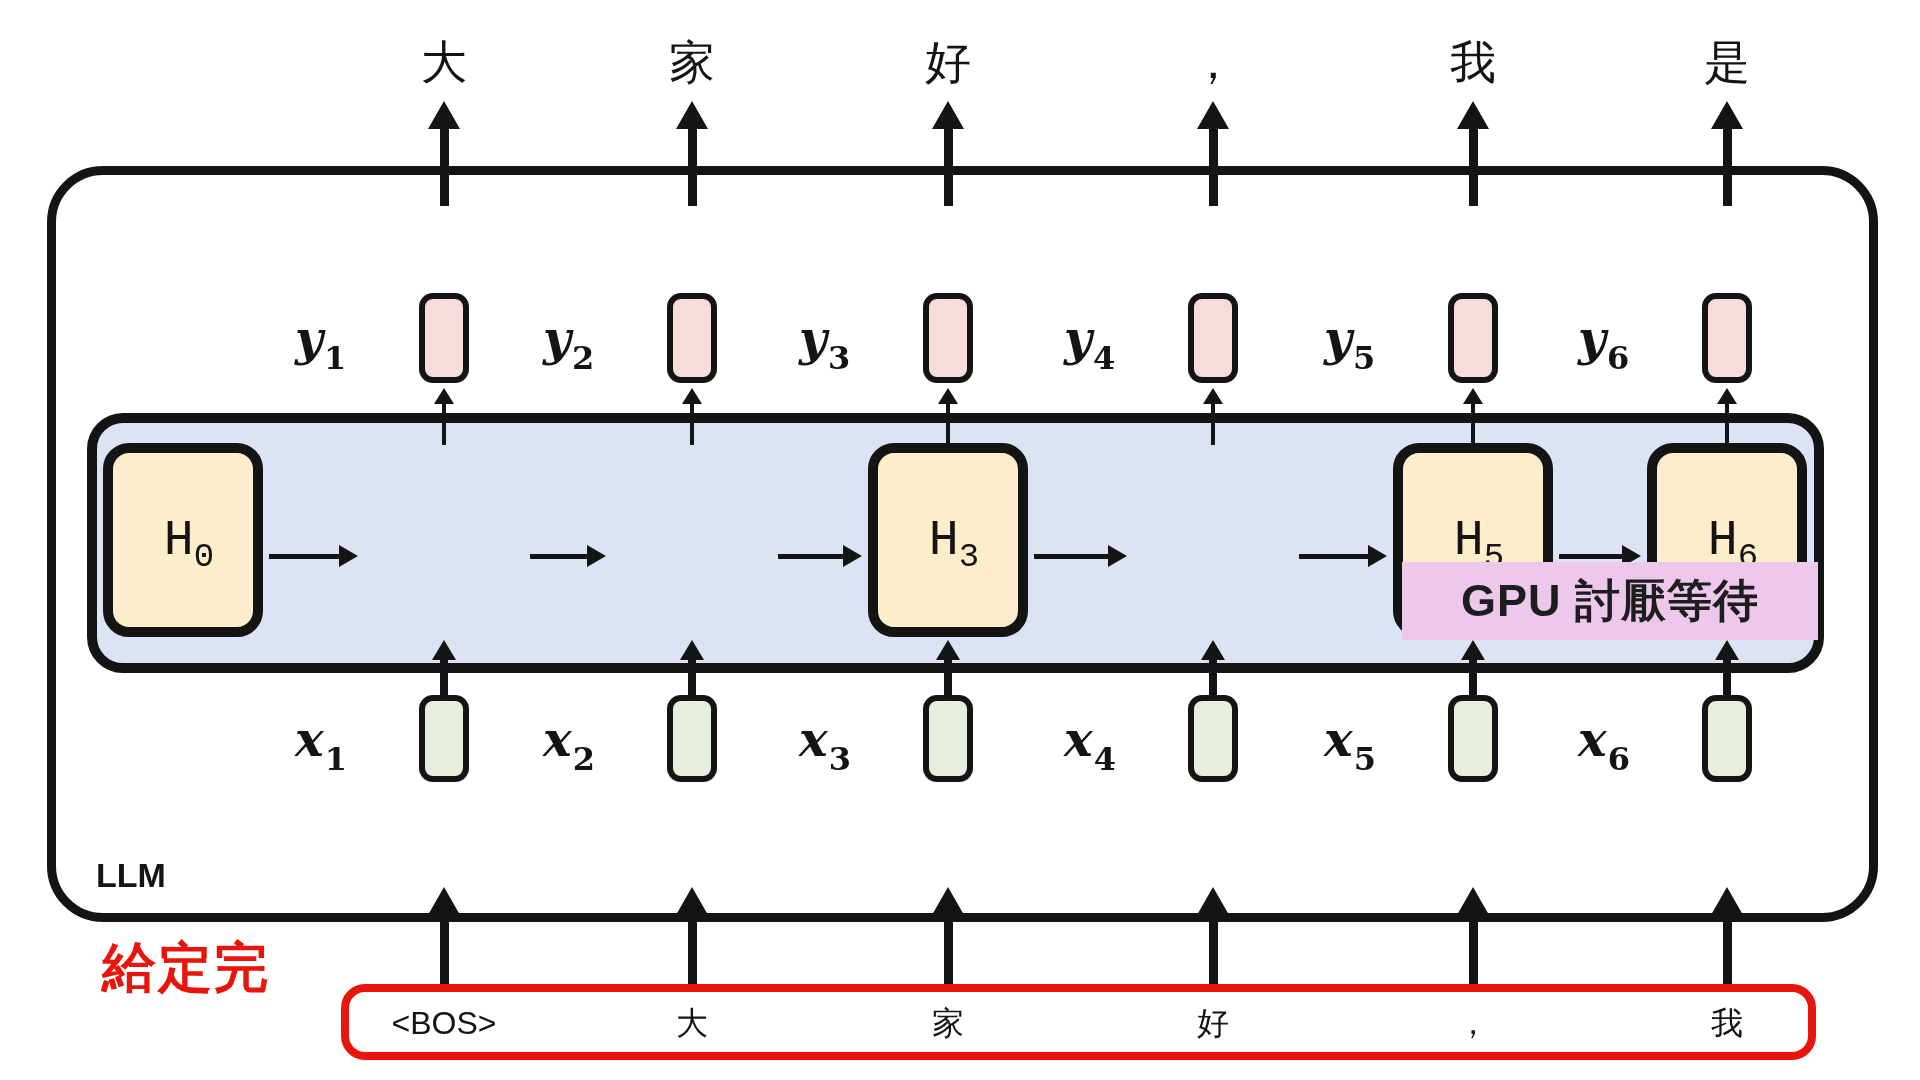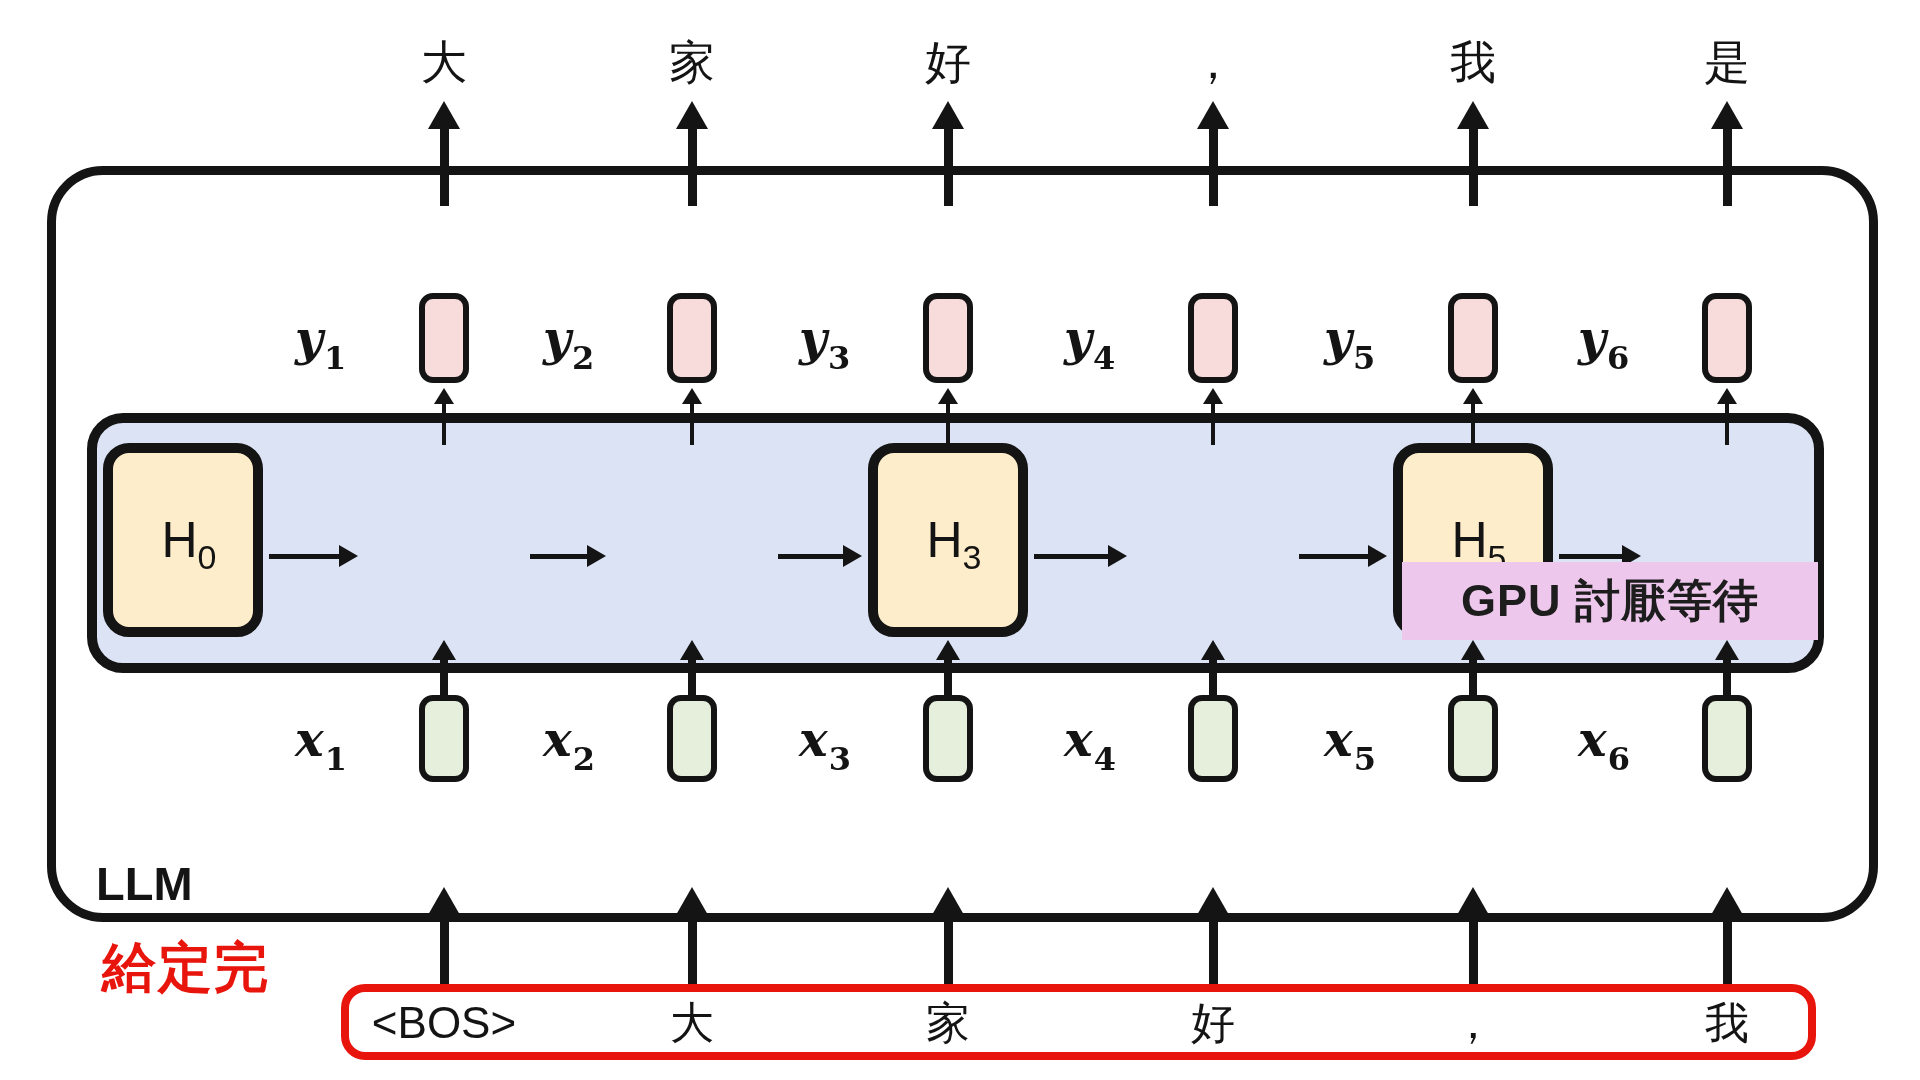--- a/index.html
+++ b/index.html
@@ -11,40 +11,40 @@
              border:9px solid #141414;border-radius:56px;background:transparent;z-index:0;box-sizing:border-box;}
 
   
   .blue-panel{position:absolute;left:87px;top:413px;width:1737px;height:260px;
               border:10px solid #141414;border-radius:36px;background:#dbe3f5;z-index:1;box-sizing:border-box;}
 
   
   .h-box{position:absolute;top:443px;width:160px;height:194px;border:10px solid #141414;
          border-radius:26px;background:#fdedca;z-index:2;box-sizing:border-box;
          display:flex;align-items:center;justify-content:center;padding-top:8px;}
-  .h-label{font-family:Liberation Sans, sans-serif;font-size:50px;color:#141414;margin-left:12px;}
+  .h-label{font-family:Liberation Mono, monospace;font-size:50px;color:#141414;margin-left:12px;}
   .h-label sub{font-size:34px;vertical-align:-12px;}
 
   
   .y-box{position:absolute;top:293px;width:50px;height:90px;border:6px solid #141414;
          border-radius:14px;background:#f8dcdb;z-index:2;box-sizing:border-box;}
   .x-box{position:absolute;top:695px;width:50px;height:87px;border:6px solid #141414;
          border-radius:14px;background:#e6efdb;z-index:3;box-sizing:border-box;}
 
   
   .io-label{position:absolute;height:64px;line-height:64px;width:120px;
             font-family:"DejaVu Serif",serif;font-style:italic;font-weight:700;font-size:48px;
             color:#141414;z-index:2;}
   .io-label sub{font-style:normal;font-weight:700;font-size:32px;vertical-align:-14px;margin-left:1px;}
 
   
   .token-top{position:absolute;top:32px;height:60px;line-height:60px;width:120px;text-align:center;
              font-size:46px;color:#141414;z-index:2;}
   .token-bottom{position:absolute;top:988px;height:70px;line-height:70px;width:200px;text-align:center;
-             font-size:44px;color:#141414;z-index:3;}
+             font-size:32px;color:#141414;z-index:3;}
 
   
   .arrow-v{position:absolute;display:flex;flex-direction:column;align-items:center;z-index:4;}
   .arrow-v .shaft{flex:1;background:#141414;}
   .arrow-v .head{width:0;height:0;border-style:solid;border-color:transparent;}
   .arrow-v.thick{width:32px;}
   .arrow-v.thick .head{border-left:16px solid transparent;border-right:16px solid transparent;border-bottom:28px solid #141414;}
   .arrow-v.thick .shaft{width:9px;}
   .arrow-v.mid{width:24px;}
   .arrow-v.mid .head{border-left:12px solid transparent;border-right:12px solid transparent;border-bottom:20px solid #141414;}
@@ -57,21 +57,21 @@
   .arrow-h{position:absolute;top:545px;height:22px;display:flex;align-items:center;z-index:3;}
   .arrow-h .shaft{flex:1;height:5px;background:#141414;}
   .arrow-h .head{width:0;height:0;border-top:11px solid transparent;border-bottom:11px solid transparent;border-left:19px solid #141414;}
 
   
   .gpu-note{position:absolute;left:1402px;top:562px;width:416px;height:78px;background:#eec7ed;
             display:flex;align-items:center;justify-content:center;z-index:6;
             font-weight:bold;font-size:45px;color:#1d1d1d;letter-spacing:1px;white-space:nowrap;}
 
   
-  .llm-label{position:absolute;left:96px;top:856px;font-weight:bold;font-size:47px;color:#141414;z-index:2;}
+  .llm-label{position:absolute;left:96px;top:856px;font-weight:bold;font-size:34px;color:#141414;z-index:2;}
 
   
   .caption{position:absolute;left:60px;top:936px;width:252px;text-align:center;
            font-weight:bold;font-size:54px;line-height:1.17;color:#e8150c;z-index:2;letter-spacing:2px;}
 
   
   .red-box{position:absolute;left:341px;top:984px;width:1475px;height:76px;
            border:8px solid #e8150c;border-radius:24px;background:#ffffff;z-index:1;box-sizing:border-box;}
 </style>
 </head>
@@ -214,20 +214,23 @@
     <div class="arrow-v thick" style="left: 1711px; top: 98px; height: 108px;">
       <div class="head"></div>
       <div class="shaft"></div>
     </div>
     <div class="io-label" style="left: 1578px; top: 306px;"><span>y</span><sub>6</sub></div>
     <div class="y-box" style="left: 1702px;"></div>
     <div class="arrow-v thin" style="left: 1717px; top: 385px; height: 60px;">
       <div class="head"></div>
       <div class="shaft"></div>
     </div>
+    <div class="h-box" style="left: 1647px;">
+      <span class="h-label"><span>H</span><sub>6</sub></span>
+    </div>
     <div class="arrow-v mid" style="left: 1715px; top: 637px; height: 58px;">
       <div class="head"></div>
       <div class="shaft"></div>
     </div>
     <div class="x-box" style="left: 1702px;"></div>
     <div class="io-label" style="left: 1578px; top: 707px;"><span>x</span><sub>6</sub></div>
     <div class="arrow-v thick" style="left: 1711px; top: 884px; height: 100px;">
       <div class="head"></div>
       <div class="shaft"></div>
     </div>

